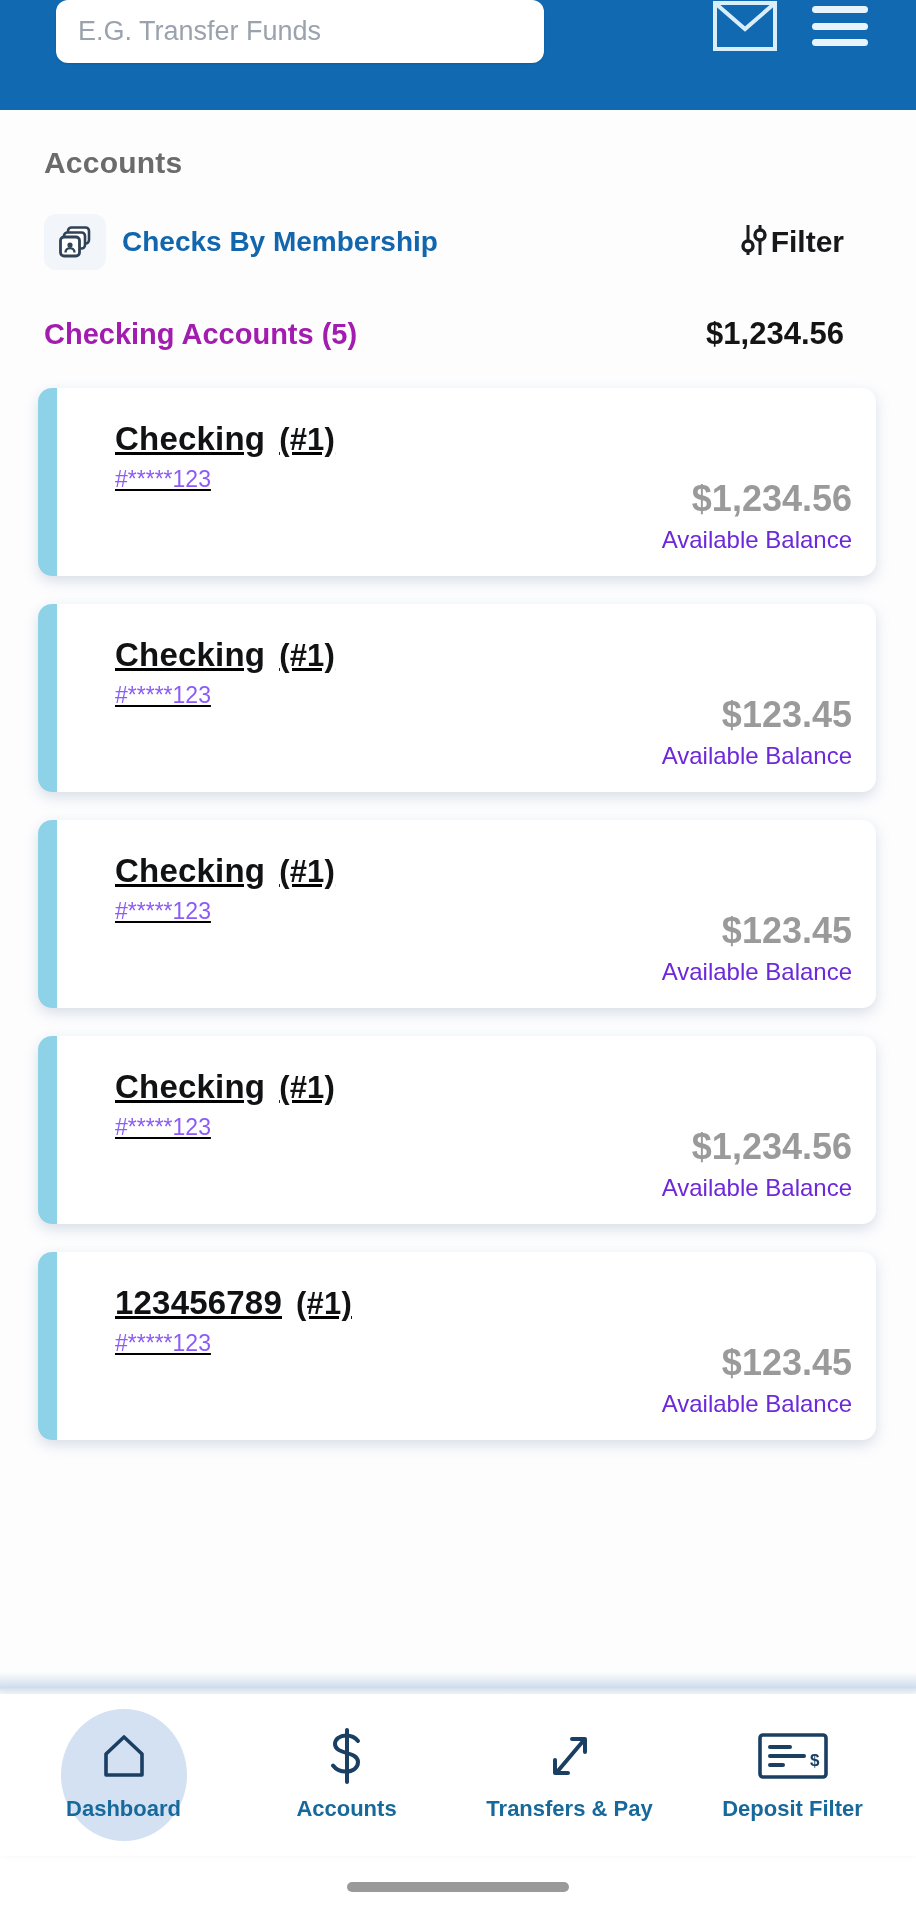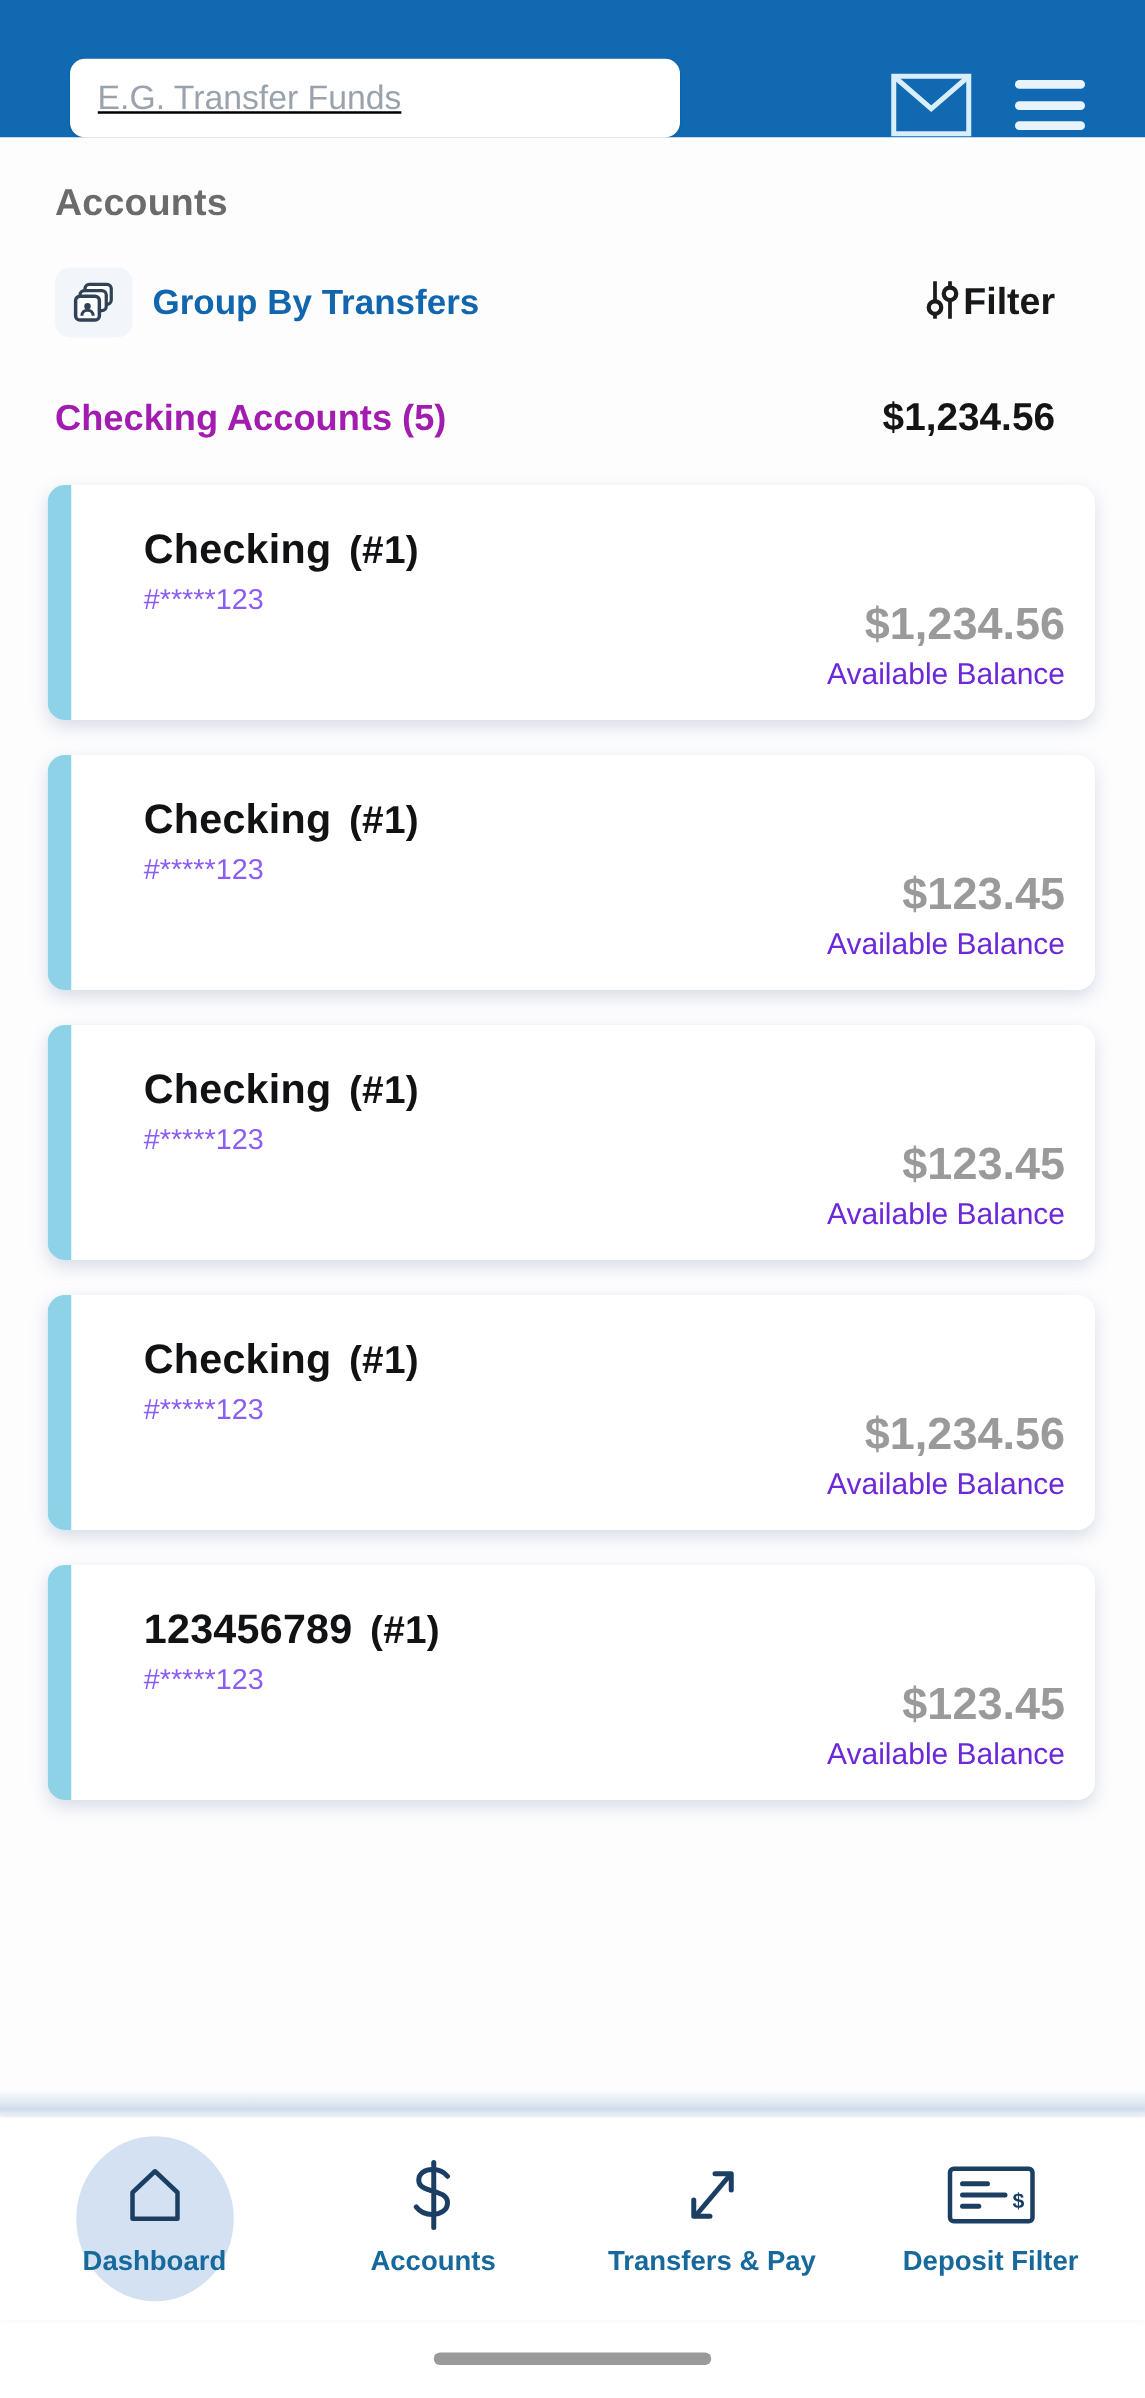--- a/index.html
+++ b/index.html
@@ -18,24 +18,23 @@
     display: flex;
     flex-direction: column;
   }
 
   
   .header {
     background: #1069b1;
     height: 110px;
     flex: 0 0 110px;
     display: flex;
-    align-items: flex-end;
+    align-items: flex-start;
     padding: 0 26px 0 56px;
     gap: 0;
-    text-decoration: underline;
   }
   .search-box {
     flex: 0 0 488px;
     height: 63px;
     background: #ffffff;
     border-radius: 12px;
     display: flex;
     align-items: center;
     padding: 0 22px;
     box-shadow: 0 1px 2px rgba(0,0,0,0.12);
@@ -157,20 +156,21 @@
     overflow: hidden;
   }
   .acct-accent {
     flex: 0 0 19px;
     background: #8ed2e8;
   }
   .acct-inner {
     flex: 1 1 auto;
     position: relative;
     padding: 32px 28px 26px 58px;
+    text-decoration: underline;
   }
   .acct-title {
     font-size: 33px;
     font-weight: bold;
     color: #111214;
     letter-spacing: .2px;
   }
   .acct-title .tag {
     font-size: 31px;
     margin-left: 14px;
@@ -290,21 +290,21 @@
       <div class="group-by">
         <span class="group-icon-wrap">
           <svg width="40" height="40" viewBox="0 0 40 40" fill="none">
             <rect x="13" y="5.5" width="21" height="16" rx="3.5" stroke="#2f4257" stroke-width="2.6" fill="#ffffff"></rect>
             <rect x="9" y="10.5" width="21" height="16" rx="3.5" stroke="#2f4257" stroke-width="2.6" fill="#ffffff"></rect>
             <rect x="5.5" y="15" width="19" height="19" rx="3.5" stroke="#2f4257" stroke-width="2.8" fill="#ffffff"></rect>
             <circle cx="15" cy="23" r="2.6" fill="#2f4257"></circle>
             <path d="M10.5 30.5c0-2.6 2-4.4 4.5-4.4s4.5 1.8 4.5 4.4" stroke="#2f4257" stroke-width="2.4" fill="none"></path>
           </svg>
         </span>
-        <span class="group-by-label">Group By Transfers</span>
+        <span class="group-by-label">Checks By Membership</span>
       </div>
       <div class="filter">
         <span>
           <svg width="34" height="38" viewBox="0 0 34 38" fill="none">
             <line x1="11" y1="4" x2="11" y2="34" stroke="#1b1c1e" stroke-width="3"></line>
             <line x1="23" y1="4" x2="23" y2="34" stroke="#1b1c1e" stroke-width="3"></line>
             <circle cx="11" cy="25" r="5" fill="#ffffff" stroke="#1b1c1e" stroke-width="3.4"></circle>
             <circle cx="23" cy="14" r="5" fill="#ffffff" stroke="#1b1c1e" stroke-width="3.4"></circle>
           </svg>
         </span>

